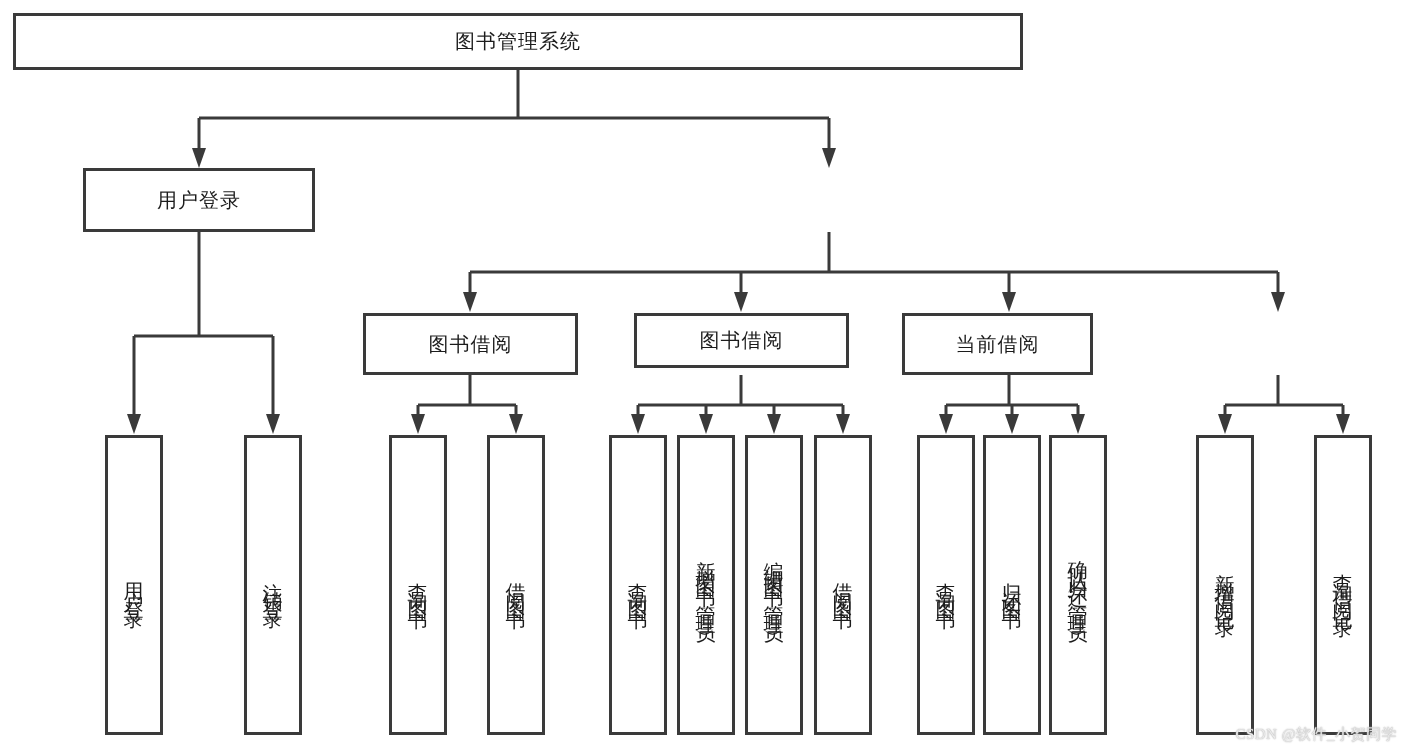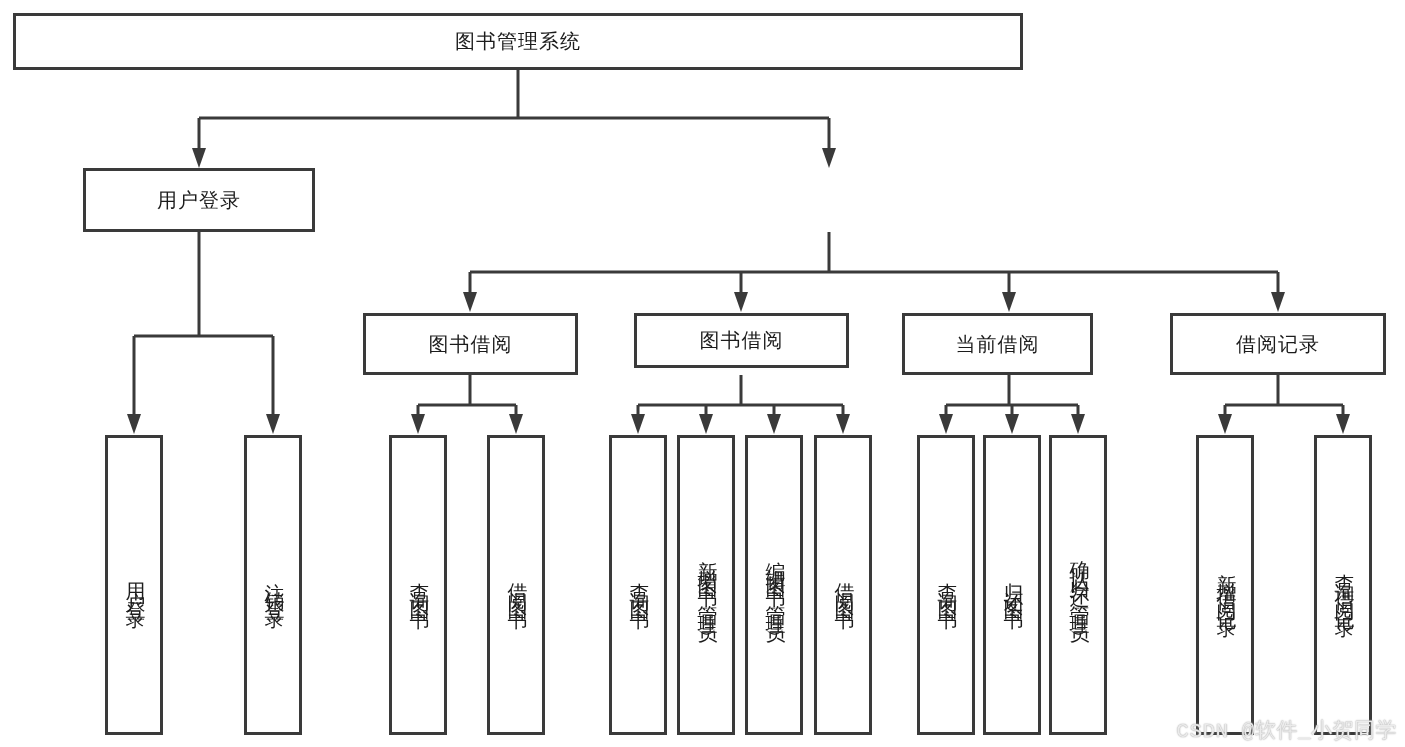--- a/index.html
+++ b/index.html
@@ -1,33 +1,33 @@
 <!DOCTYPE html>
 <html><head>
 <meta charset="utf-8">
 <style>
   html,body{margin:0;padding:0;background:#ffffff;}
   .canvas{
     position:relative;width:1405px;height:747px;background:#ffffff;overflow:hidden;
-    font-family:Liberation Mono, monospace;color:#1c1c1c;
+    font-family:Liberation Serif, serif;color:#1c1c1c;
   }
   svg.wires{position:absolute;left:0;top:0;z-index:1;}
   .node{
     position:absolute;box-sizing:border-box;background:#ffffff;
     border:3px solid #3a3a3a;display:flex;align-items:center;justify-content:center;
     z-index:2;
   }
   .h-node{font-size:20px;letter-spacing:1px;}
   .v-node{
     writing-mode:vertical-rl;text-orientation:mixed;
     font-size:20px;letter-spacing:9px;line-height:1;
   }
   .watermark{
     position:absolute;right:8px;bottom:3px;z-index:3;
-    font-size:21px;letter-spacing:0.5px;
+    font-size:15px;letter-spacing:0.5px;
     color:rgba(238,238,238,0.95);
     text-shadow:0 0 1px #a8a8a8,0 0 2px #bdbdbd;
     white-space:nowrap;
   }
 </style>
 </head>
 <body>
 
 <div class="canvas">
 
@@ -64,21 +64,20 @@
     </g>
   </svg>
 
   <div class="node h-node" style="left:13px;top:13px;width:1010px;height:57px">图书管理系统</div>
 
   <div class="node h-node" style="left:83px;top:168px;width:232px;height:64px">用户登录</div>
 
   <div class="node h-node" style="left:363px;top:313px;width:215px;height:62px">图书借阅</div>
   <div class="node h-node" style="left:634px;top:313px;width:215px;height:55px">图书借阅</div>
   <div class="node h-node" style="left:902px;top:313px;width:191px;height:62px">当前借阅</div>
-  <div class="node h-node" style="left:1170px;top:313px;width:216px;height:62px">借阅记录</div>
 
   <div class="node v-node" style="left:105px;top:435px;width:58px;height:300px">用户登录</div>
   <div class="node v-node" style="left:244px;top:435px;width:58px;height:300px">注销登录</div>
 
   <div class="node v-node" style="left:389px;top:435px;width:58px;height:300px">查询图书</div>
   <div class="node v-node" style="left:487px;top:435px;width:58px;height:300px">借阅图书</div>
 
   <div class="node v-node" style="left:609px;top:435px;width:58px;height:300px">查询图书</div>
   <div class="node v-node" style="left:677px;top:435px;width:58px;height:300px">新增图书（管理员）</div>
   <div class="node v-node" style="left:745px;top:435px;width:58px;height:300px">编辑图书（管理员）</div>

